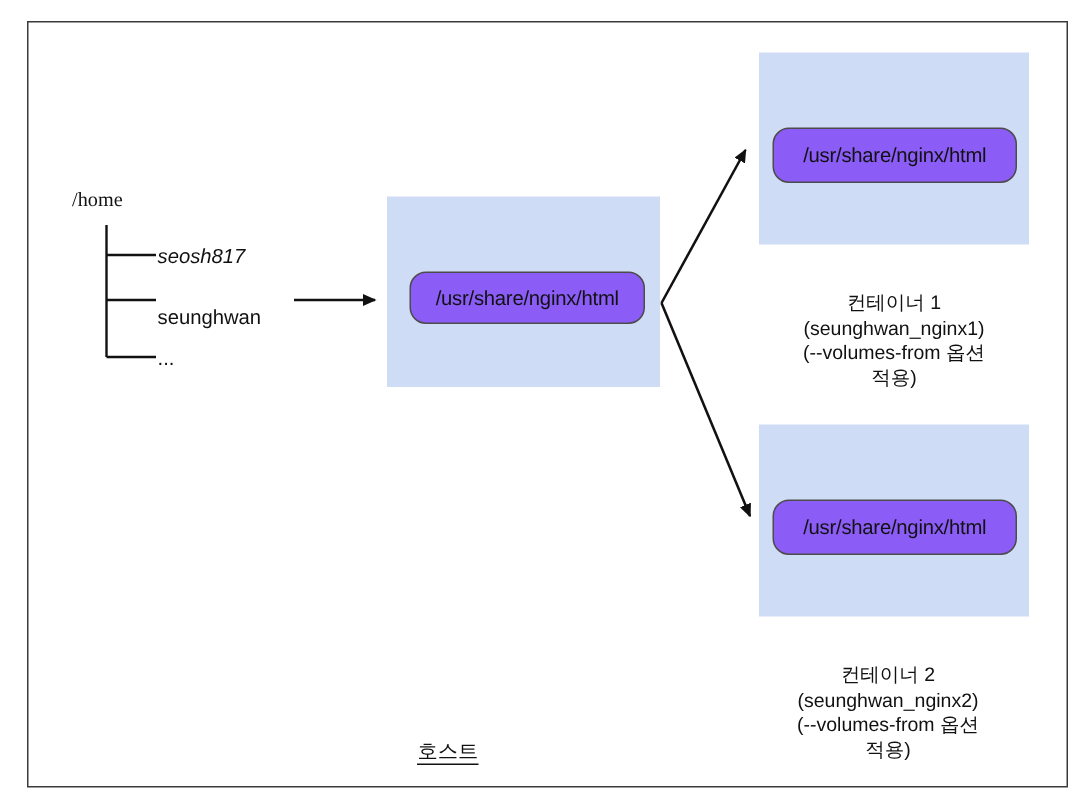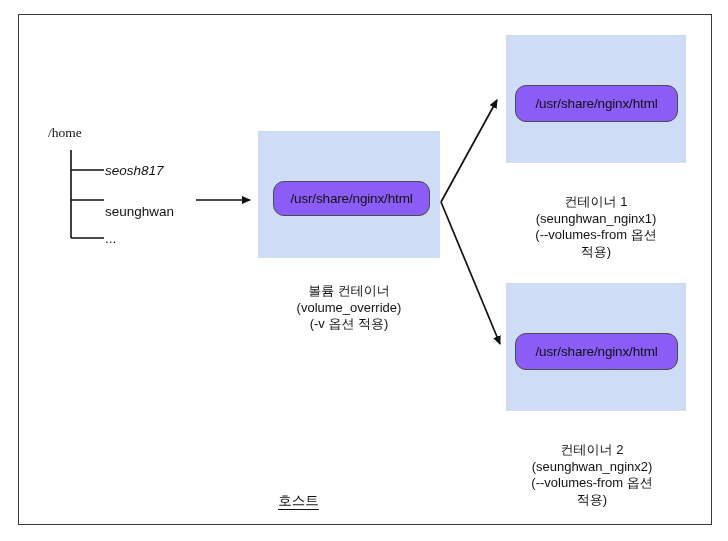--- a/index.html
+++ b/index.html
@@ -139,23 +139,20 @@
     <path d="M441,202 L500,344" stroke="#111111" stroke-width="1.7" fill="none" marker-end="url(#arrowhead)"></path>
   </svg>
 
   <div class="tree-label" id="tree-root">/home</div>
   <div class="tree-label" id="tree-item-0">seosh817</div>
   <div class="tree-label" id="tree-item-1">seunghwan</div>
   <div class="tree-label" id="tree-item-2">...</div>
 
   <div class="panel" id="panel-volume"></div>
   <div class="pathbox" id="pathbox-volume">/usr/share/nginx/html</div>
-  <div class="caption" id="caption-volume">볼륨 컨테이너
-(volume_override)
-(-v 옵션 적용)</div>
 
   <div class="panel" id="panel-c1"></div>
   <div class="pathbox" id="pathbox-c1">/usr/share/nginx/html</div>
   <div class="caption" id="caption-c1">컨테이너 1
 (seunghwan_nginx1)
 (--volumes-from 옵션
 적용)</div>
 
   <div class="panel" id="panel-c2"></div>
   <div class="pathbox" id="pathbox-c2">/usr/share/nginx/html</div>

